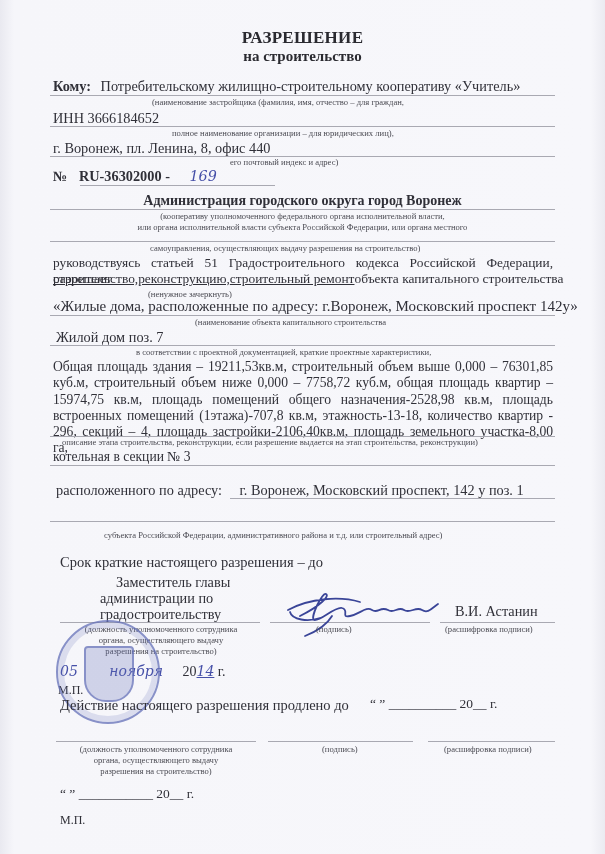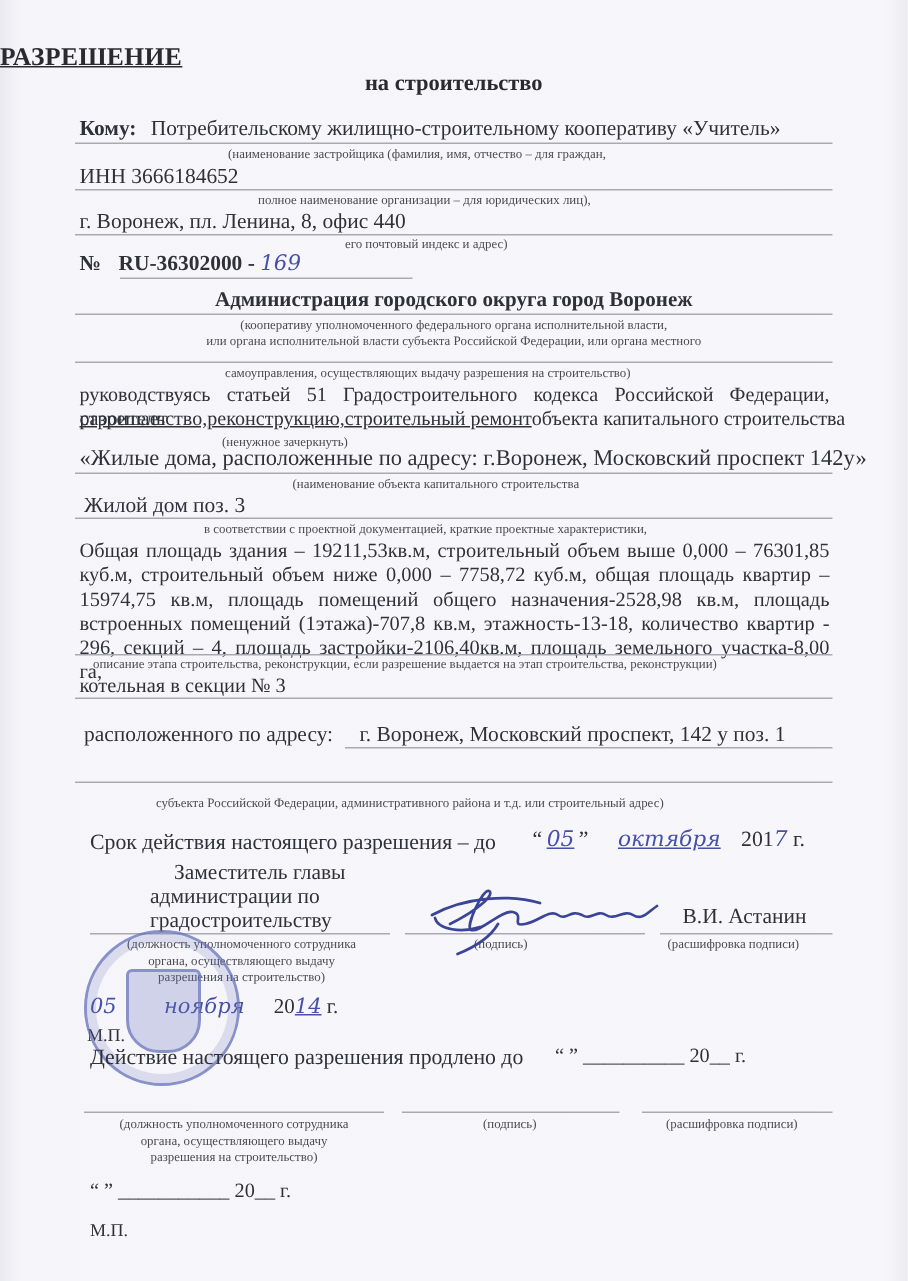--- a/index.html
+++ b/index.html
@@ -8,21 +8,21 @@
     background: #f4f4f8;
     font-family: "Liberation Serif", "DejaVu Serif", serif;
     color: #2a2a32;
     position: relative;
   }
   .page {
     position: absolute; left: 0; top: 0; width: 605px; height: 854px;
     background: linear-gradient(90deg, #e9e9f0 0px, #f6f6fa 14px, #f7f7fb 590px, #ebebf1 605px);
   }
   .abs { position: absolute; white-space: nowrap; }
-  .title { left: 0; width: 605px; top: 28px; font-size: 17px; font-weight: bold; letter-spacing: 0.3px; color: #2a2a30; text-decoration: underline; }
+  .title { left: 0; width: 605px; text-align: center; top: 28px; font-size: 17px; font-weight: bold; letter-spacing: 0.3px; color: #2a2a30; }
   .subtitle { left: 0; width: 605px; text-align: center; top: 48px; font-size: 15px; font-weight: bold; color: #2a2a30; }
   .line { position: absolute; height: 0; border-top: 1px solid #a9a9b2; }
   .txt { font-size: 14.3px; color: #303038; }
   .small { font-size: 8.6px; color: #4a4a52; }
   .center { text-align: center; }
   .hand { font-family: "DejaVu Serif", serif; font-style: italic; color: #4650a8; }
   .strike { text-decoration: line-through; }
   .underline { text-decoration: underline; }
   .para {
     position: absolute; left: 53px; width: 500px;
@@ -60,21 +60,21 @@
   <div class="line" style="left:50px; top:126px; width:505px;"></div>
   <div class="abs small" style="left:172px; top:128px;">полное наименование организации – для юридических лиц),</div>
 
   <div class="abs txt" style="left:53px; top:140px;">г. Воронеж, пл. Ленина, 8, офис 440</div>
   <div class="line" style="left:50px; top:156px; width:505px;"></div>
   <div class="abs small" style="left:230px; top:157px;">его почтовый индекс и адрес)</div>
 
   <div class="abs txt" style="left:53px; top:168px; font-weight:bold;">
     <span>№</span>
     <span style="margin-left:8px;">RU-36302000 -</span>
-    <span class="hand" style="font-weight:normal; margin-left:0;">169</span>
+    <span class="hand" style="font-weight:normal; margin-left:16px;">169</span>
   </div>
   <div class="line" style="left:80px; top:185px; width:195px;"></div>
 
   <div class="abs txt center" style="left:50px; width:505px; top:193px; font-weight:bold; font-size:14px;">Администрация городского округа город Воронеж</div>
   <div class="line" style="left:50px; top:209px; width:505px;"></div>
   <div class="abs small center" style="left:50px; width:505px; top:211px;">(кооперативу уполномоченного федерального органа исполнительной власти,</div>
   <div class="abs small center" style="left:50px; width:505px; top:222px;">или органа исполнительной власти субъекта Российской Федерации, или органа местного</div>
   <div class="line" style="left:50px; top:241px; width:505px;"></div>
   <div class="abs small" style="left:150px; top:243px;">самоуправления, осуществляющих выдачу разрешения на строительство)</div>
 
@@ -84,46 +84,40 @@
     <span class="strike underline">реконструкцию,</span>
     <span class="strike underline">строительный ремонт</span>
     <span>объекта капитального строительства</span>
   </div>
   <div class="abs small" style="left:148px; top:289px;">(ненужное зачеркнуть)</div>
 
   <div class="abs" style="left:53px; top:298px; font-size:15px; color:#303038;">«Жилые дома, расположенные по адресу: г.Воронеж, Московский проспект 142у»</div>
   <div class="line" style="left:50px; top:315px; width:505px;"></div>
   <div class="abs small" style="left:195px; top:317px;">(наименование объекта капитального строительства</div>
 
-  <div class="abs txt" style="left:56px; top:329px;">Жилой дом поз. 3</div>
+  <div class="abs txt" style="left:56px; top:329px;">Жилой дом поз. 7</div>
   <div class="line" style="left:50px; top:345px; width:505px;"></div>
   <div class="abs small" style="left:136px; top:347px;">в соответствии с проектной документацией, краткие проектные характеристики,</div>
 
   <div class="para" style="top:359px; text-align-last:left;">Общая площадь здания – 19211,53кв.м, строительный объем выше 0,000 – 76301,85 куб.м, строительный объем ниже 0,000 – 7758,72 куб.м, общая площадь квартир – 15974,75 кв.м, площадь помещений общего назначения-2528,98 кв.м, площадь встроенных помещений (1этажа)-707,8 кв.м, этажность-13-18, количество квартир - 296, секций – 4, площадь застройки-2106,40кв.м, площадь земельного участка-8,00 га,</div>
   <div class="line" style="left:50px; top:436px; width:505px;"></div>
   <div class="abs small" style="left:62px; top:437px;">описание этапа строительства, реконструкции, если разрешение выдается на этап строительства, реконструкции)</div>
 
   <div class="abs txt" style="left:53px; top:449px; font-size:13.6px;">котельная в секции № 3</div>
   <div class="line" style="left:50px; top:465px; width:505px;"></div>
 
   <div class="abs txt" style="left:56px; top:482px;">
     <span>расположенного по адресу:</span>
     <span style="margin-left:14px;">г. Воронеж, Московский проспект, 142 у   поз. 1</span>
   </div>
   <div class="line" style="left:230px; top:498px; width:325px;"></div>
   <div class="line" style="left:50px; top:521px; width:505px;"></div>
   <div class="abs small" style="left:104px; top:530px;">субъекта Российской Федерации, административного района и т.д. или строительный адрес)</div>
 
-  <div class="abs" style="left:60px; top:554px; font-size:14.5px; color:#303038;">Срок действия настоящего разрешения – до</div>
-  <div class="abs" style="left:355px; top:552px; font-size:14.5px; color:#303038;">
-    <span>“</span><span class="hand underline" style="padding:0 3px;">05</span><span>”</span>
-    <span class="hand underline" style="margin-left:10px; padding:0 6px;">октября</span>
-    <span style="margin-left:4px;">201</span><span class="hand">7</span>
-    <span>г.</span>
-  </div>
+  <div class="abs" style="left:60px; top:554px; font-size:14.5px; color:#303038;">Срок краткие настоящего разрешения – до</div>
 
   <div class="abs txt" style="left:100px; top:574px;margin-left:16px;">Заместитель главы</div>
   <div class="abs txt" style="left:100px; top:590px;">администрации по</div>
   <div class="abs txt" style="left:100px; top:606px;">градостроительству</div>
   <div class="line" style="left:60px; top:622px; width:200px;"></div>
   <div class="line" style="left:270px; top:622px; width:160px;"></div>
   <div class="line" style="left:440px; top:622px; width:115px;"></div>
 
   <svg class="signature" width="170" height="50" viewBox="0 0 170 50">
     <path d="M8 22 C 30 10, 60 8, 80 14 M20 28 C 40 18, 50 8, 46 6 C 42 4, 30 30, 34 32 C 40 34, 55 18, 62 20 C 70 22, 60 30, 70 28 C 80 26, 86 18, 92 22 C 98 26, 100 18, 108 22 C 114 26, 118 18, 124 22 C 130 26, 136 18, 142 22 C 148 26, 152 20, 158 16 M10 24 C 12 32, 28 34, 40 30 M52 28 C 45 40, 30 46, 25 48" fill="none" stroke="#3a4598" stroke-width="1.8" stroke-linecap="round"></path>

